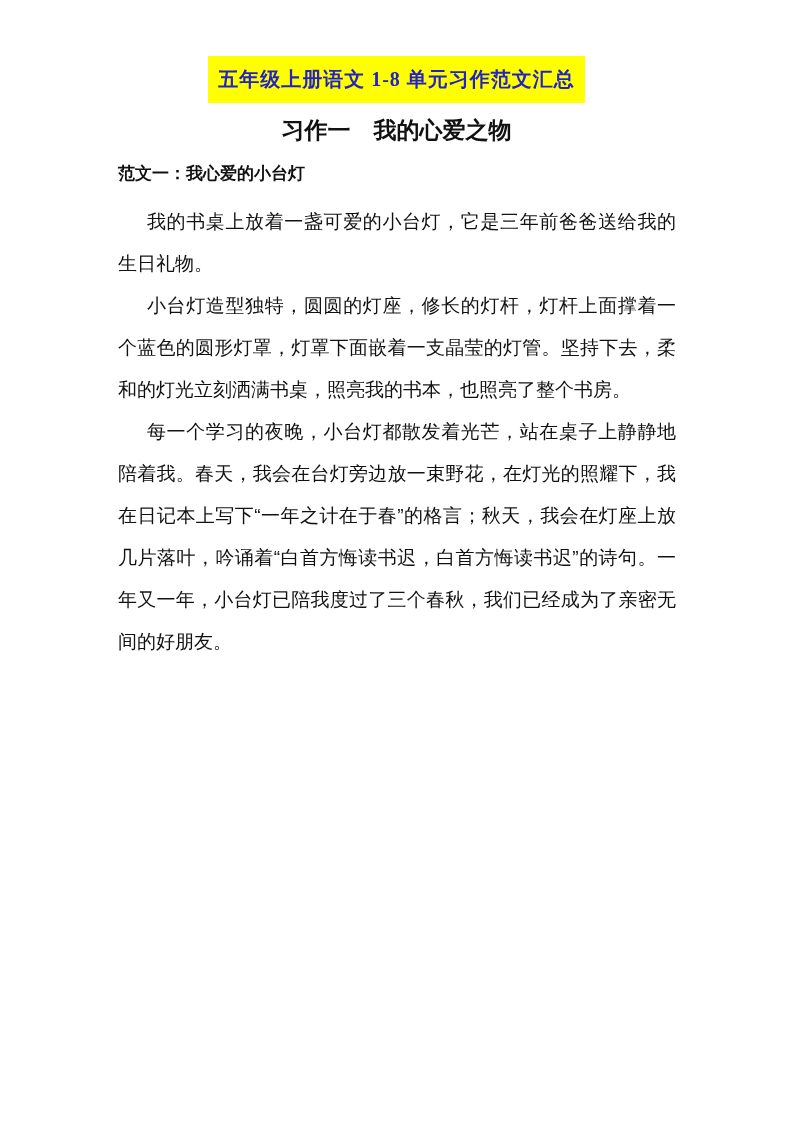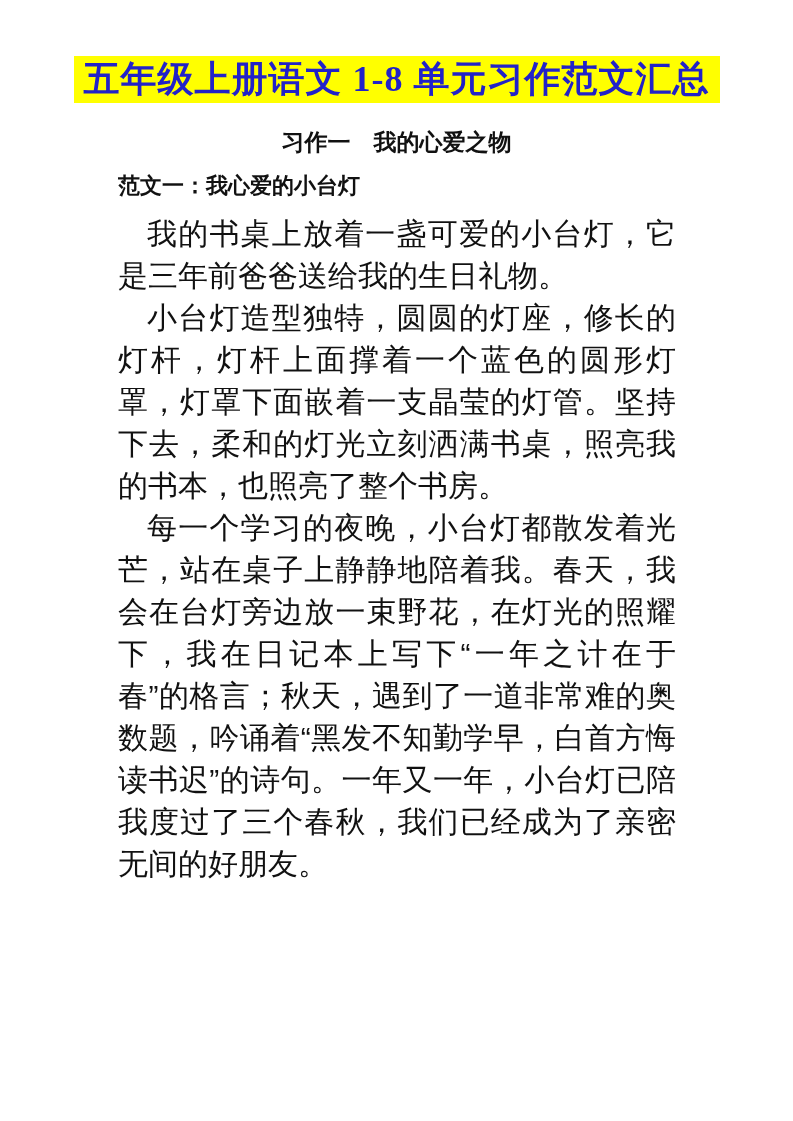--- a/index.html
+++ b/index.html
@@ -30,47 +30,47 @@
   .doc-title-line {
     text-align: center;
     padding-top: 56px;
     margin: 0;
   }
   .doc-title-highlight {
     display: inline-block;
     background: var(--title-highlight);
     color: var(--title-text);
     font-family: "Liberation Serif", "DejaVu Serif", serif;
-    font-size: 36px;
+    font-size: 20px;
     font-weight: 600;
     line-height: 31px;
     padding: 8px 10px 8px 10px;
     letter-spacing: 1px;
   }
   .unit-heading {
     text-align: center;
     font-size: 23px;
     font-weight: bold;
     line-height: 30px;
-    margin: 24px 0 0 0;
+    margin: 12px 0 0 0;
     color: var(--body-text);
   }
   .essay-title {
-    font-size: 22px;
+    font-size: 17px;
     font-weight: bold;
     line-height: 30px;
     margin: 14px 117px 0 118px;
     color: var(--body-text);
   }
   .essay-body {
     margin: 12px 117px 0 118px;
   }
   .essay-body p {
     margin: 0;
-    font-size: 30px;
+    font-size: 19px;
     line-height: 42px;
     text-align: justify;
     text-justify: inter-ideograph;
     word-break: break-all;
     text-indent: 29px;
     color: var(--body-text);
   }
 </style>
 </head>
 <body>
@@ -80,15 +80,15 @@
     <span class="doc-title-highlight">五年级上册语文 1-8 单元习作范文汇总</span>
   </div>
 
   <h2 class="unit-heading">习作一　我的心爱之物</h2>
 
   <h3 class="essay-title">范文一：我心爱的小台灯</h3>
 
   <div class="essay-body">
     <p>我的书桌上放着一盏可爱的小台灯，它是三年前爸爸送给我的生日礼物。</p>
     <p>小台灯造型独特，圆圆的灯座，修长的灯杆，灯杆上面撑着一个蓝色的圆形灯罩，灯罩下面嵌着一支晶莹的灯管。坚持下去，柔和的灯光立刻洒满书桌，照亮我的书本，也照亮了整个书房。</p>
-    <p>每一个学习的夜晚，小台灯都散发着光芒，站在桌子上静静地陪着我。春天，我会在台灯旁边放一束野花，在灯光的照耀下，我在日记本上写下“一年之计在于春”的格言；秋天，遇到了一道非常难的奥数题，吟诵着“黑发不知勤学早，白首方悔读书迟”的诗句。一年又一年，小台灯已陪我度过了三个春秋，我们已经成为了亲密无间的好朋友。</p>
+    <p>每一个学习的夜晚，小台灯都散发着光芒，站在桌子上静静地陪着我。春天，我会在台灯旁边放一束野花，在灯光的照耀下，我在日记本上写下“一年之计在于春”的格言；秋天，我会在灯座上放几片落叶，吟诵着“白首方悔读书迟，白首方悔读书迟”的诗句。一年又一年，小台灯已陪我度过了三个春秋，我们已经成为了亲密无间的好朋友。</p>
   </div>
 </div>
 
 </body></html>

